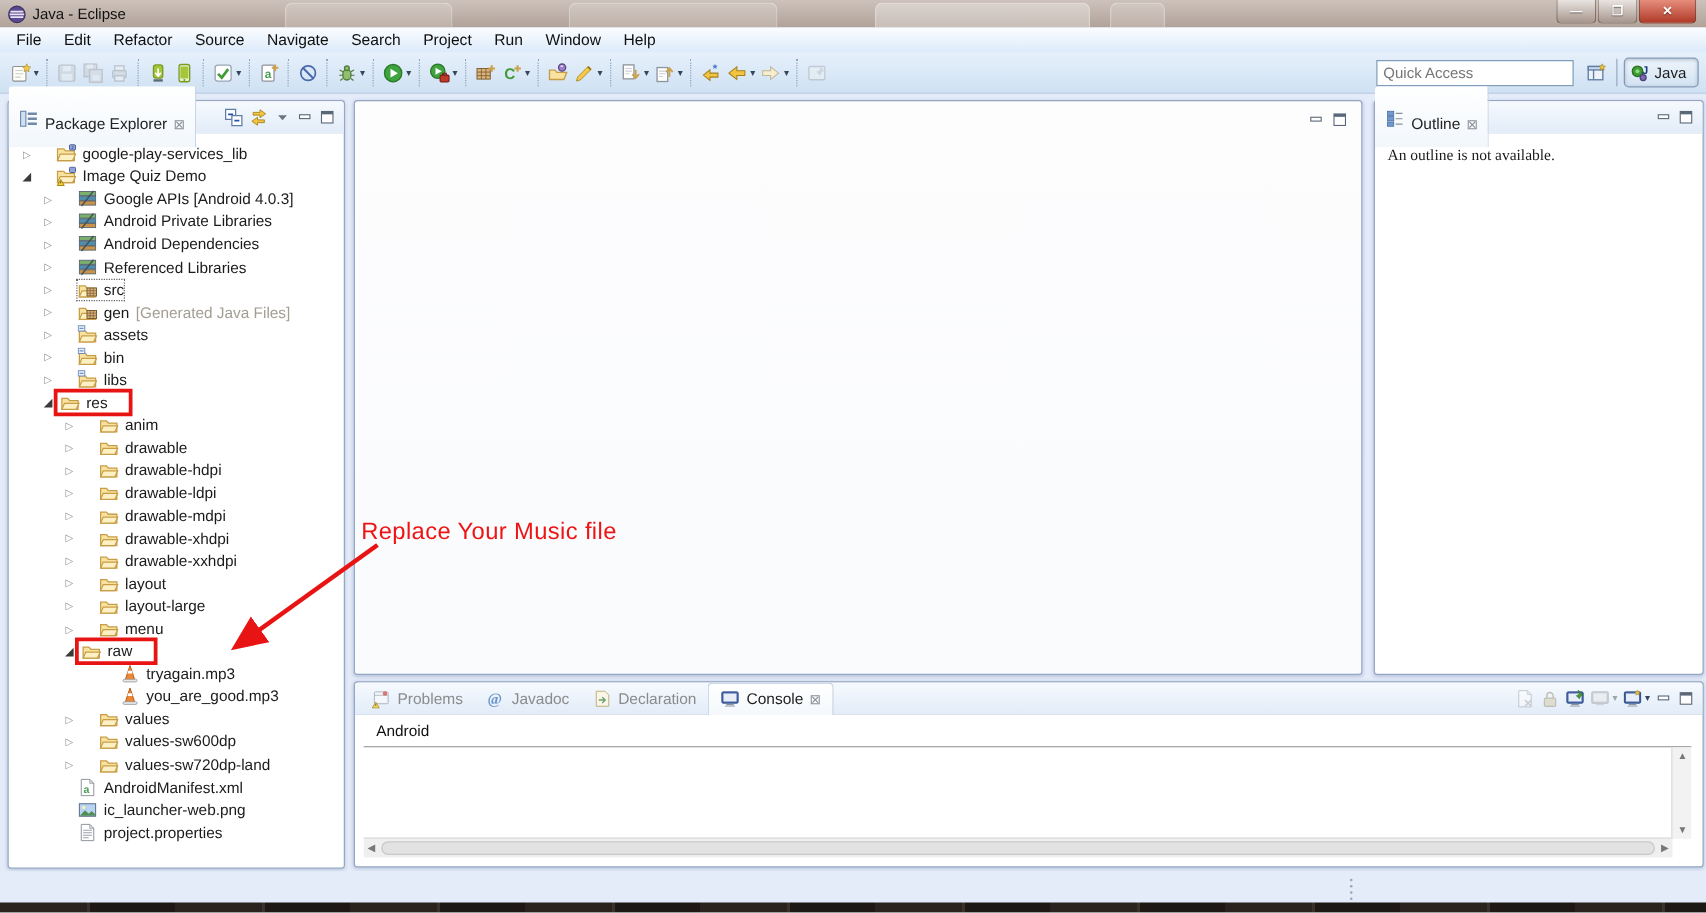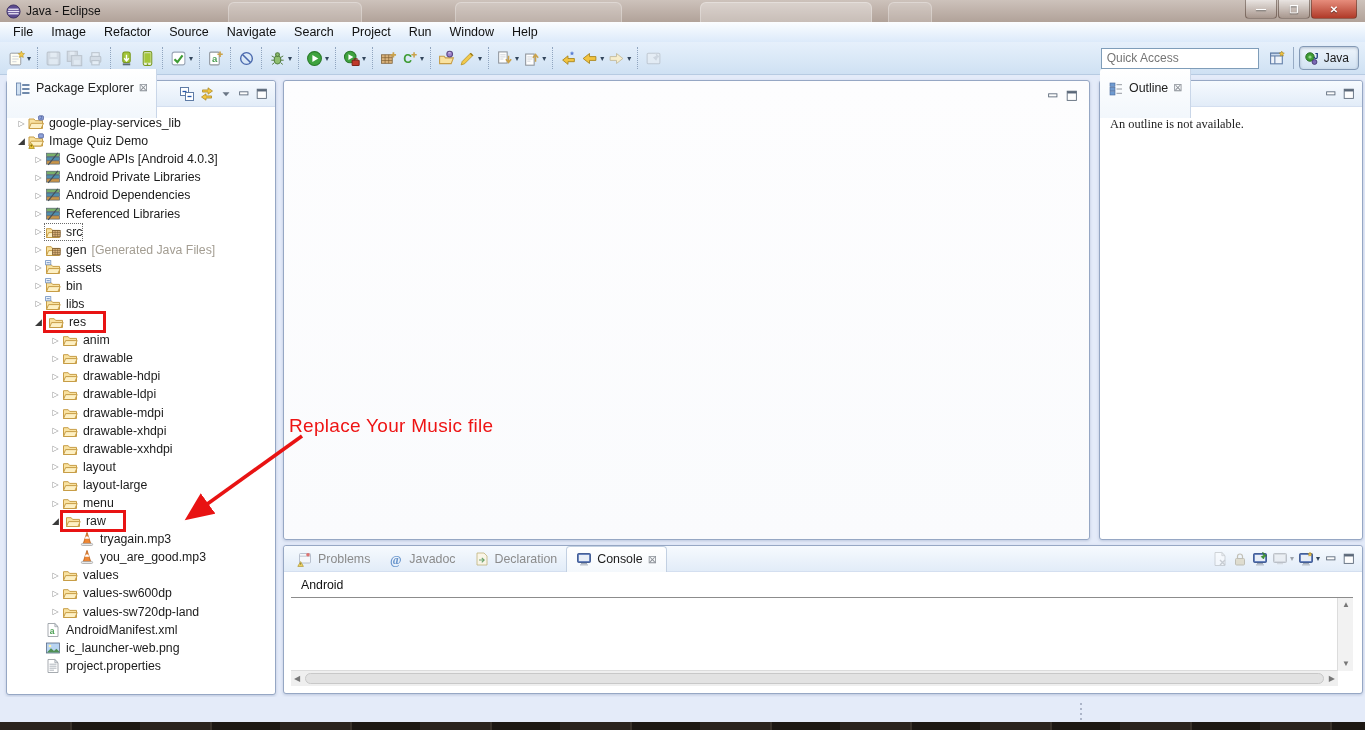--- a/index.html
+++ b/index.html
@@ -38,33 +38,33 @@
   .persp-divider{width:1px;height:22px;background:#97abc4;margin:0 5px;}
   .persp-open{display:flex;align-items:center;padding:2px;margin-left:8px;}
   .persp-btn{display:flex;align-items:center;gap:4px;height:22px;padding:0 9px 0 4px;
     border:1px solid #8399b5;border-radius:4px;font-size:12px;color:#1a1a1a;
     background:linear-gradient(#eef5fc,#d2e2f2);box-shadow:inset 0 1px 3px rgba(90,110,140,.4);}
   
   .panel{position:absolute;background:#fff;border:1px solid #96a7c4;border-radius:3px;
     box-shadow:0 1px 3px rgba(110,130,170,.35);}
   .phead{height:25px;background:linear-gradient(#f6fafe,#e2ecf8);
     border-bottom:1px solid #d4dff0;border-radius:3px 3px 0 0;display:flex;align-items:center;}
-  .ptab{display:flex;align-items:flex-start;gap:5px;padding:12px 8px;height:25px;
+  .ptab{display:flex;align-items:flex-end;gap:5px;padding:12px 8px;height:25px;
     background:linear-gradient(#ffffff,#f2f7fc);border-right:1px solid #c9d6e8;
     border-radius:3px 0 0 0;font-size:12.4px;color:#222;}
   .tabclose{color:#8a8f96;font-size:11px;}
   .hicons{margin-left:auto;display:flex;align-items:center;gap:4px;padding-right:6px;}
   .hbtn{display:flex;align-items:center;}
   .hbtn svg{display:block;}
   
   #pe-tree{padding-top:7px;overflow:hidden;}
   .row{display:flex;align-items:center;height:18.1px;font-size:12.3px;color:#1b1b1b;white-space:nowrap;}
   .expander{width:13px;flex:none;text-align:center;font-size:8px;color:#8f8f8f;}
   .expander.exp{font-size:9px;color:#3a3a3a;}
-  .itemwrap{display:flex;align-items:center;}
+  .itemwrap{display:flex;align-items:center;margin-left:17px;}
   .ticon{width:17px;height:16px;flex:none;margin-right:4px;display:flex;align-items:center;}
   .ticon svg{display:block;}
   .suffix{color:#a39d92;margin-left:5px;}
   .sel{outline:1px dotted #6a6a6a;}
   .redbox{border:3px solid #e81313;padding:0 17px 0 2px;margin:-3px 0 -3px -2px;}
   
   #editor-area{background:linear-gradient(#fdfdfe,#fafbfd);}
   .ed-icons{position:absolute;top:8px;right:10px;display:flex;gap:5px;}
   
   .outline-msg{padding:10px 10px;font-size:12.4px;color:#1b1b1b;font-family:Liberation Serif, serif;}
@@ -116,21 +116,21 @@
     <div class="ghost" style="left:888px;width:42px;"></div>
     <div class="winctrl">
       <div class="wbtn">—</div>
       <div class="wbtn">❐</div>
       <div class="wbtn close">✕</div>
     </div>
   </div>
 
   <div class="menubar">
       <div class="menu-item">File</div>
-      <div class="menu-item">Image</div>
+      <div class="menu-item">Edit</div>
       <div class="menu-item">Refactor</div>
       <div class="menu-item">Source</div>
       <div class="menu-item">Navigate</div>
       <div class="menu-item">Search</div>
       <div class="menu-item">Project</div>
       <div class="menu-item">Run</div>
       <div class="menu-item">Window</div>
       <div class="menu-item">Help</div>
     </div>
 

